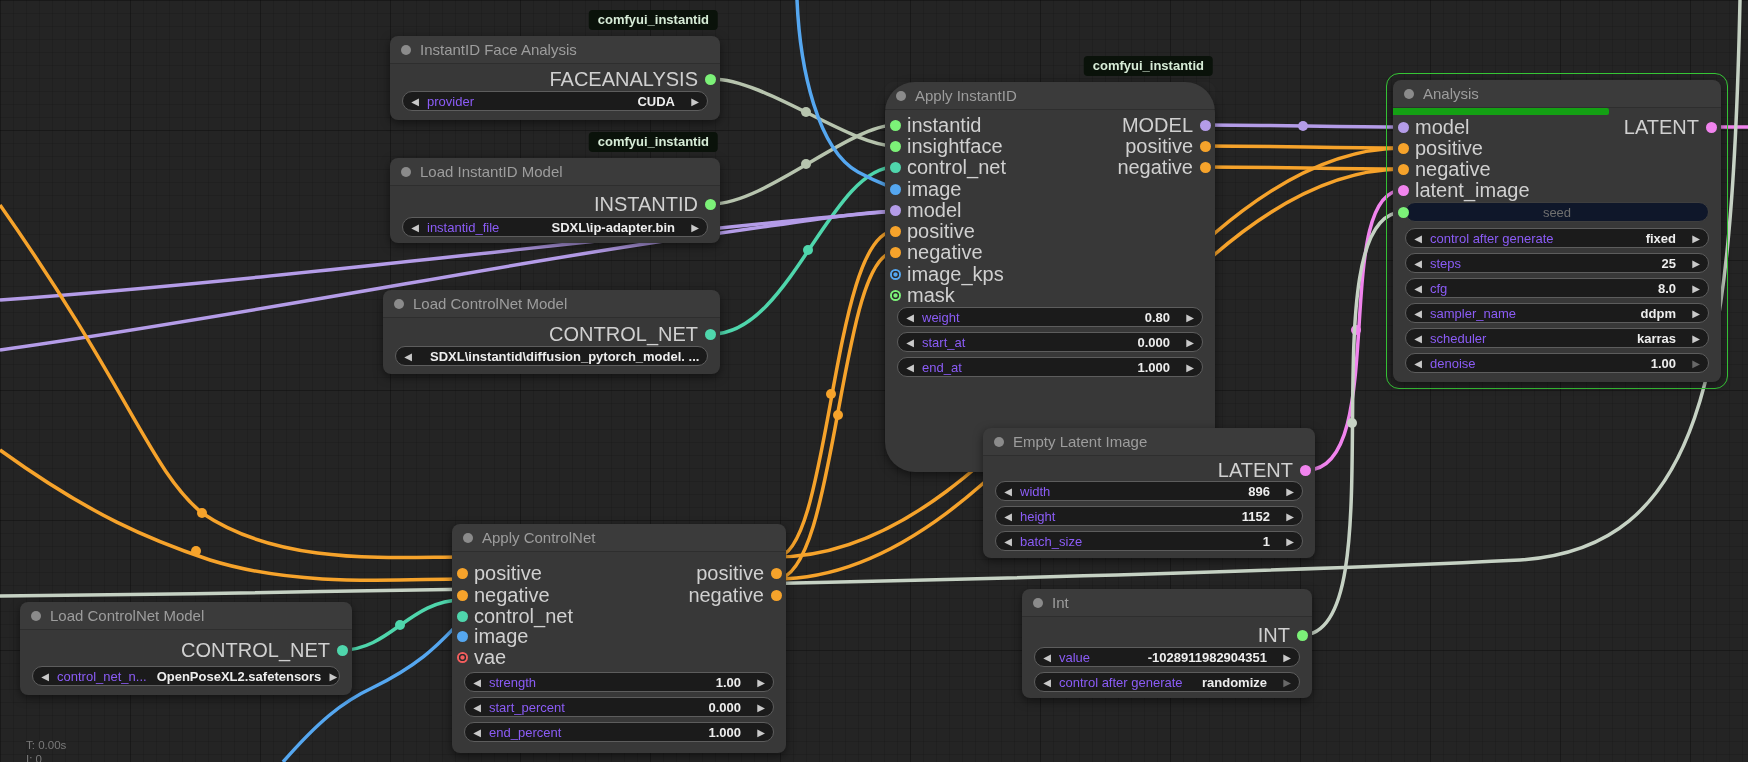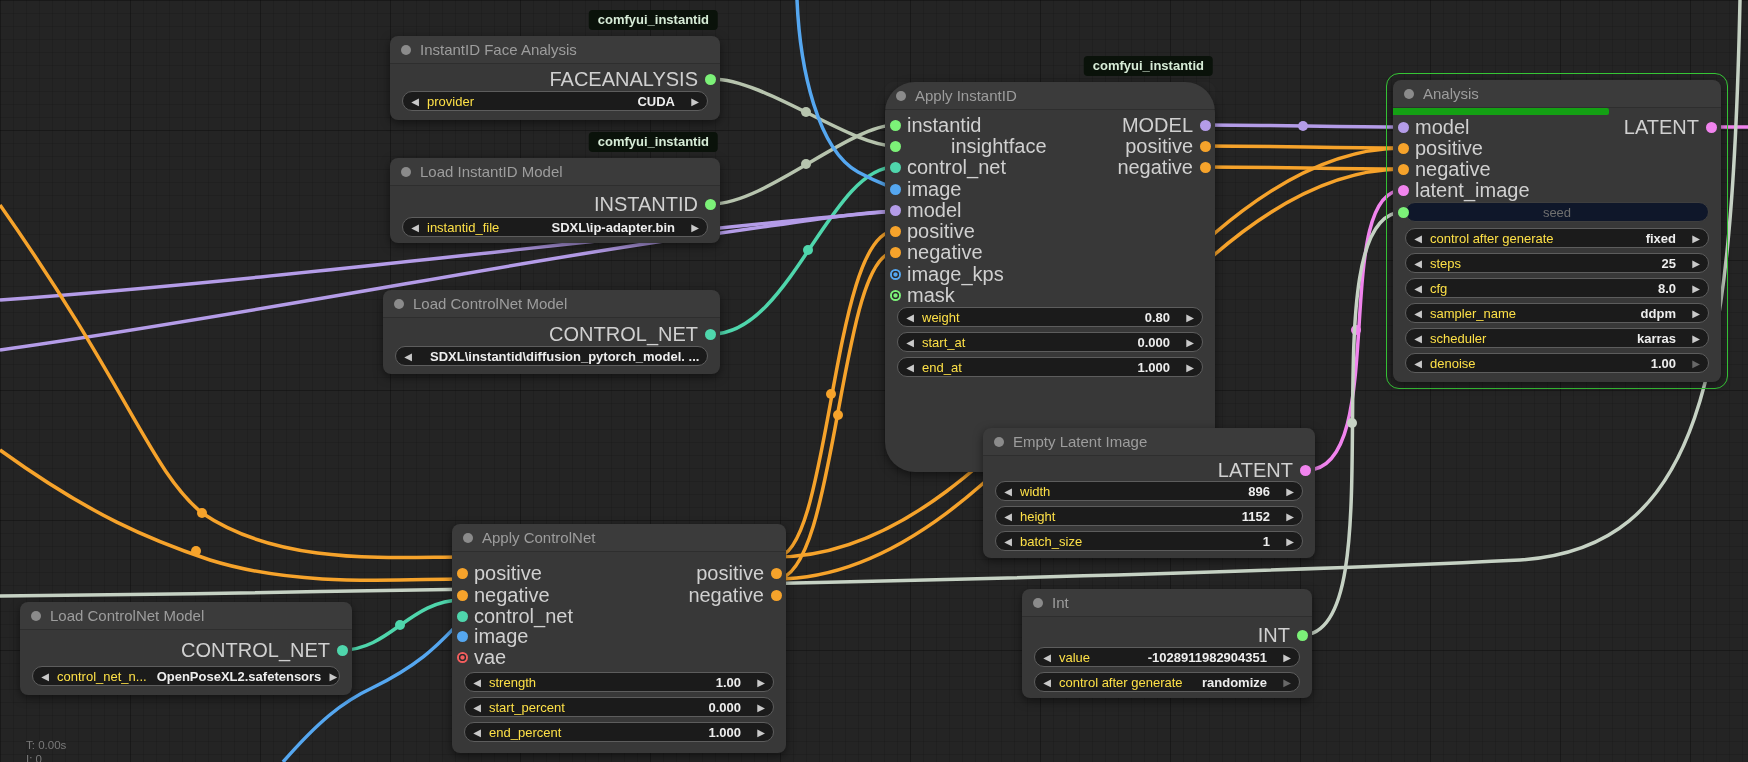--- a/index.html
+++ b/index.html
@@ -31,21 +31,21 @@
   .dot.hollow{background:radial-gradient(circle at 50% 50%, var(--c) 0 1.6px, #2b2b2b 2.6px 3.4px, var(--c) 4px 5.5px) !important;}
   .plabel{position:absolute;transform:translateY(-50%);font-size:20px;color:#d0d0d0;white-space:nowrap;}
   .plabel.out{text-align:right;}
   .pill{
     position:absolute;height:20px;border-radius:10px;background:#1b1b1b;
     border:1px solid #5d5d5d;display:flex;align-items:center;font-size:13px;
     box-sizing:border-box;white-space:nowrap;overflow:hidden;
   }
   .pill .la,.pill .ra{width:24px;text-align:center;color:#c9c9c9;font-size:10px;flex:0 0 auto;}
   .pill .ra.dim{color:#686868;}
-  .pill .wl{color:#fde047;}
+  .pill .wl{color:#8b5cf6;}
   .pill .wv{margin-left:auto;margin-right:8px;color:#ededed;font-weight:700;}
   .pill .wv.inline{margin-left:10px;margin-right:0;}
   .pill .sp{flex:1 1 auto;}
   .pill.disabled{background:#0f172a;border-color:#3e3e3e;justify-content:center;}
   .pill.disabled .wl{color:#6f6f6f;}
   .badge{
     position:absolute;z-index:3;background:#0a120a;color:#d7ecd7;font-weight:700;
     font-size:13px;padding:2px 9px;border-radius:4px;line-height:16px;
   }
   .stats{position:absolute;left:26px;top:738px;z-index:5;color:#7a7a7a;font-size:11.5px;line-height:14px;}
@@ -139,21 +139,21 @@
       </div>
     </div>
     <div class="node" style="left: 885px; top: 82px; width: 330px; height: 390px; border-radius: 30px;">
       <div class="ntitle">
         <span class="bullet"></span>
         <span>Apply InstantID</span>
       </div>
       <div class="dot" style="left: 4.5px; top: 37.5px; --c: #7cf178; background: rgb(124, 241, 120);"></div>
       <div class="plabel" style="left: 22px; top: 43px;">instantid</div>
       <div class="dot" style="left: 4.5px; top: 58.5px; --c: #7cf178; background: rgb(124, 241, 120);"></div>
-      <div class="plabel" style="left: 22px; top: 64px; margin-left: 44px;">insightface</div>
+      <div class="plabel" style="left: 22px; top: 64px;">insightface</div>
       <div class="dot" style="left: 4.5px; top: 79.5px; --c: #4fd6ac; background: rgb(79, 214, 172);"></div>
       <div class="plabel" style="left: 22px; top: 85px;">control_net</div>
       <div class="dot" style="left: 4.5px; top: 101.5px; --c: #55a7f0; background: rgb(85, 167, 240);"></div>
       <div class="plabel" style="left: 22px; top: 107px;">image</div>
       <div class="dot" style="left: 4.5px; top: 122.5px; --c: #b49ce8; background: rgb(180, 156, 232);"></div>
       <div class="plabel" style="left: 22px; top: 128px;">model</div>
       <div class="dot" style="left: 4.5px; top: 143.5px; --c: #f6a32b; background: rgb(246, 163, 43);"></div>
       <div class="plabel" style="left: 22px; top: 149px;">positive</div>
       <div class="dot" style="left: 4.5px; top: 164.5px; --c: #f6a32b; background: rgb(246, 163, 43);"></div>
       <div class="plabel" style="left: 22px; top: 170px;">negative</div>

